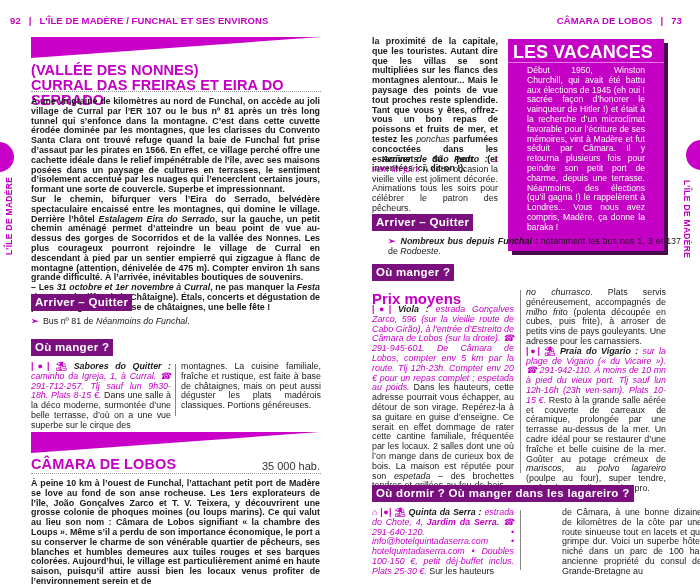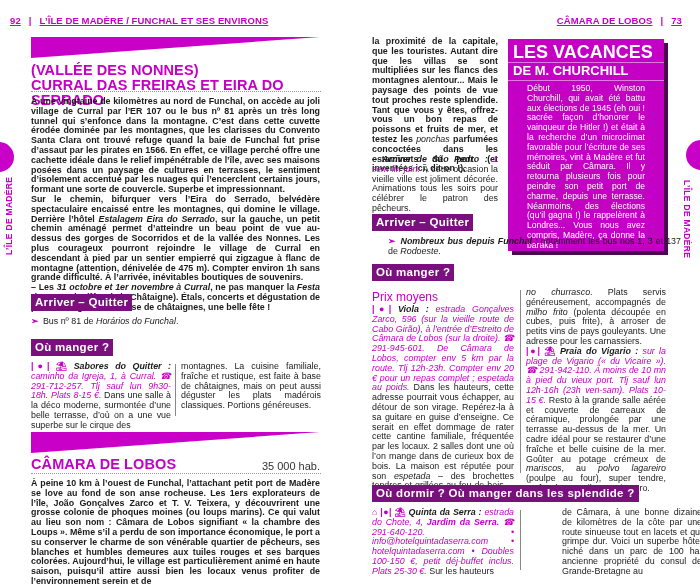--- a/index.html
+++ b/index.html
@@ -1,21 +1,21 @@
 <!DOCTYPE html>
 <html><head>
 <meta charset="utf-8">
 <style>
   * { box-sizing: border-box; margin: 0; padding: 0; }
   body { width: 700px; height: 584px; background: #fff; overflow: hidden; position: relative; font-family: "Liberation Sans", sans-serif; color: #1a1a1a; }
   .page { position: absolute; top: 0; height: 584px; }
   .page-left { left: 0; width: 350px; }
   .page-right { left: 350px; width: 350px; }
 
-  .running-head { position: absolute; top: 15px; font-size: 9.5px; font-weight: bold; color: #c400c4; letter-spacing: 0.1px; white-space: nowrap; text-decoration: underline; }
+  .running-head { position: absolute; top: 15px; font-size: 9.5px; font-weight: bold; color: #c400c4; letter-spacing: 0.1px; white-space: nowrap; }
   .running-head .num { color: #c400c4; }
   .running-head .sep { color: #c400c4; margin: 0 8px; }
   .rh-left { left: 10px; }
   .rh-right { right: 18px; }
   .banner-wedge { position: absolute; height: 21px; background: #c800c8; clip-path: polygon(0 0, 100% 0, 0 100%); }
 
   .sec-title { position: absolute; left: 31px; color: #c400c4; font-weight: bold; font-size: 14.5px; line-height: 15px; letter-spacing: 0.1px; }
   .dotline { position: absolute; left: 31px; width: 290px; border-bottom: 1px dotted #999; }
 
   .body-text { position: absolute; font-size: 8.9px; line-height: 9.8px; text-align: justify; color: #1a1a1a; }
@@ -30,21 +30,21 @@
   .side-disc { position: absolute; width: 30px; height: 30px; border-radius: 50%; background: #c800c8; }
   .side-label { position: absolute; font-size: 8.5px; font-weight: bold; color: #c400c4; white-space: nowrap; letter-spacing: 0.3px; }
   .side-left { left: 4px; top: 255px; transform: rotate(-90deg); transform-origin: left top; }
   .side-right { left: 692px; top: 180px; transform: rotate(90deg); transform-origin: left top; }
 
   .box { position: absolute; left: 508px; top: 39px; width: 156px; height: 212px; background: #c400c4; border-top: 3px solid #c400c4; box-shadow: 4px 4px 0 #4a0a4e; }
   .box-title { color: #fff; font-weight: bold; font-size: 18px; line-height: 15px; padding: 3px 5px 2px 5px; border-bottom: 1px solid #e079e0; }
   .box-title2 { color: #fff; font-weight: bold; font-size: 13px; line-height: 15px; padding: 0 5px 2px 5px; border-bottom: 1px solid #e079e0; }
   .box-text { color: #fff; font-size: 8.6px; line-height: 9.8px; text-align: justify; padding: 3px 19px; }
 
-  .subhead { position: absolute; color: #c400c4; font-weight: normal; font-size: 12px; }
+  .subhead { position: absolute; color: #c400c4; font-weight: bold; font-size: 15px; }
   .pop { position: absolute; right: 30px; font-size: 11px; color: #333; }
   .icon-inline { font-style: normal; font-weight: bold; color: #c400c4; }
   .arrow-icon { color: #c400c4; font-weight: bold; margin-right: 2px; }
 </style>
 </head>
 <body>
 
 <div class="page page-left">
   <div class="running-head rh-left">
     <span class="num">92</span><span class="sep">|</span><span>L’ÎLE DE MADÈRE / FUNCHAL ET SES ENVIRONS</span>
@@ -61,21 +61,21 @@
   <div class="body-text bold" style="left:31px; top:97px; width:289px;">
     <span>À une vingtaine de kilomètres au nord de Funchal, on accède au joli village de Curral par l’ER 107 ou le bus nº 81 après un très long tunnel qui s’enfonce dans la montagne. C’est dans cette cuvette érodée dominée par les montagnes, que les clarisses du Convento Santa Clara ont trouvé refuge quand la baie de Funchal fut prise d’assaut par les pirates en 1566. En effet, ce village perché offre une cachette idéale dans le relief impénétrable de l’île, avec ses maisons posées dans un paysage de cultures en terrasses, le sentiment d’isolement accentué par les nuages qui l’encerclent certains jours, formant une sorte de couvercle. Superbe et impressionnant.</span><br>
     <span>Sur le chemin, bifurquer vers l’Eira do Serrado, belvédère spectaculaire encaissé entre les montagnes, qui domine le village. Derrière l’hôtel </span><span class="ital">Estalagem Eira do Serrado</span><span>, sur la gauche, un petit chemin aménagé permet d’atteindre un beau point de vue au-dessus des gorges de Socorridos et de la vallée des Nonnes. Les plus courageux pourront rejoindre le village de Curral en descendant à pied par un sentier empierré qui zigzague à flanc de montagne (attention, dénivelée de 475 m). Compter environ 1h sans grande difficulté. À l’arrivée, inévitables boutiques de souvenirs.</span><br>
     <span>– Les </span><span class="ital">31 octobre et 1er novembre à Curral</span><span>, ne pas manquer la </span><span class="ital">Festa da Castanha</span><span> (fête de la Châtaigne). Étals, concerts et dégustation de produits régionaux à base de châtaignes, une belle fête !</span>
   </div>
 
   <div class="section-tab" style="left:31px; top:294px;">Arriver – Quitter</div>
 
   <div class="body-text" style="left:31px; top:317px; width:289px;">
     <span class="arrow-icon">➢</span>
-    <span>Bus nº 81 de </span><span class="ital">Horários do Funchal</span><span>.</span>
+    <span>Bus nº 81 de </span><span class="ital">Néanmoins do Funchal</span><span>.</span>
   </div>
 
   <div class="section-tab" style="left:31px; top:339px;">Où manger ?</div>
 
   <div class="body-text" style="left:31px; top:362px; width:140px;">
     <span class="icon-inline">|●| ⛱</span>
     <span class="bold ital">Sabores do Quitter :</span><span class="mag-i"> caminho da Igreja, 1, à Curral. ☎ 291-712-257. Tlj sauf lun 9h30-18h. Plats 8-15 €.</span><span> Dans une salle à la déco moderne, surmontée d’une belle terrasse, d’où on a une vue superbe sur le cirque des</span>
   </div>
   <div class="col-sep" style="left:175px; top:364px; height:52px;"></div>
   <div class="body-text" style="left:181px; top:362px; width:140px;">
@@ -101,21 +101,20 @@
 
 <div class="body-text bold" style="left:372px; top:37px; width:126px;">
   <span>la proximité de la capitale, que les touristes. Autant dire que les villas se sont multipliées sur les flancs des montagnes alentour... Mais le paysage des points de vue tout proches reste splendide. Tant que vous y êtes, offrez-vous un bon repas de poissons et fruits de mer, et testez les </span><span class="ital" style="font-weight:normal;">ponchas</span><span> parfumées concoctées dans les estaminets du port (et inventées ici, dit-on !).</span>
 </div>
 <div class="body-text" style="left:372px; top:155px; width:126px;">
   <span class="bold ital">– Arriver de São Pedro :</span><span class="mag-i"> 1 sem fin juin.</span><span> À cette occasion la vieille ville est joliment décorée. Animations tous les soirs pour célébrer le patron des pêcheurs.</span>
 </div>
 
 <div class="box">
   <div class="box-title">LES VACANCES</div>
-  <div class="box-title2">DE M. CHURCHILL</div>
   <div class="box-text">Début 1950, Winston Churchill, qui avait été battu aux élections de 1945 (eh oui ! sacrée façon d’honorer le vainqueur de Hitler !) et était à la recherche d’un microclimat favorable pour l’écriture de ses mémoires, vint à Madère et fut séduit par Câmara. Il y retourna plusieurs fois pour peindre son petit port de charme, depuis une terrasse. Néanmoins, des élections (qu’il gagna !) le rappelèrent à Londres... Vous nous avez compris, Madère, ça donne la baraka !</div>
 </div>
 
 <div class="section-tab" style="left:372px; top:214px;">Arriver – Quitter</div>
 <div class="body-text" style="left:388px; top:237px; width:293px;">
   <span class="arrow-icon">➢</span>
   <span class="bold ital">Nombreux bus depuis Funchal :</span><span> notamment les bus nos 1, 3 et 137 de </span><span class="ital">Rodoeste</span><span>.</span>
 </div>
 
 <div class="section-tab" style="left:372px; top:264px;">Où manger ?</div>
@@ -126,21 +125,21 @@
   <span class="icon-inline">|●|</span>
   <span class="bold ital">Viola :</span><span class="mag-i"> estrada Gonçalves Zarco, 596 (sur la vieille route de Cabo Girão), à l’entrée d’Estreito de Câmara de Lobos (sur la droite). ☎ 291-945-601. De Câmara de Lobos, compter env 5 km par la route. Tlj 12h-23h. Compter env 20 € pour un repas complet ; espetada au poids.</span><span> Dans les hauteurs, cette adresse pourrait vous échapper, au détour de son virage. Repérez-la à sa guitare en guise d’enseigne. Ce serait en effet dommage de rater cette cantine familiale, fréquentée par les locaux. 2 salles dont une où l’on mange dans de curieux box de bois. La maison est réputée pour son </span><span class="ital">espetada</span><span> – des brochettes tendres et grillées au feu de bois –, ainsi que pour son </span><span class="ital">frango</span>
 </div>
 <div class="col-sep" style="left:520px; top:290px; height:183px;"></div>
 <div class="body-text" style="left:526px; top:288px; width:140px;">
   <span class="ital">no churrasco</span><span>. Plats servis généreusement, accompagnés de </span><span class="ital">milho frito</span><span> (polenta découpée en cubes, puis frite), à arroser de petits vins de pays gouleyants. Une adresse pour les carnassiers.</span><br>
   <span class="icon-inline">|●| ⛱</span>
   <span class="bold ital">Praia do Vigario :</span><span class="mag-i"> sur la plage de Vigario (« du Vicaire »). ☎ 291-942-110. À moins de 10 mn à pied du vieux port. Tlj sauf lun 12h-16h (23h ven-sam). Plats 10-15 €.</span><span> Resto à la grande salle aérée et couverte de carreaux de céramique, prolongée par une terrasse au-dessus de la mer. Un cadre idéal pour se restaurer d’une fraîche et belle cuisine de la mer. Goûter au potage crémeux de </span><span class="ital">mariscos</span><span>, au </span><span class="ital">polvo lagareiro</span><span> (poulpe au four), super tendre, parfumé. Accueil et service pro.</span>
 </div>
 
-<div class="section-tab" style="left:372px; top:485px;">Où dormir ? Où manger dans les splendide ?</div>
+<div class="section-tab" style="left:372px; top:485px;">Où dormir ? Où manger dans les lagareiro ?</div>
 
 <div class="body-text" style="left:372px; top:508px; width:142px;">
   <span class="icon-inline">⌂ |●| ⛱</span>
   <span class="bold ital">Quinta da Serra :</span><span class="mag-i"> estrada do Chote, 4, </span><span class="mag-i bold">Jardim da Serra.</span><span class="mag-i"> ☎ 291-640-120. • info@hotelquintadaserra.com • hotelquintadaserra.com • Doubles 100-150 €, petit déj-buffet inclus. Plats 25-30 €.</span><span> Sur les hauteurs</span>
 </div>
 <div class="col-sep" style="left:520px; top:510px; height:60px;"></div>
 <div class="body-text" style="left:526px; top:508px; width:140px;margin-left:36px;">de Câmara, à une bonne dizaine de kilomètres de la côte par une route sinueuse tout en lacets et qui grimpe dur. Voici un superbe hôtel niché dans un parc de 100 ha, ancienne propriété du consul de Grande-Bretagne au</div>
 
 <div class="side-disc" style="left:686px; top:140px;"></div>
 <div class="side-label side-right">L’ÎLE DE MADÈRE</div>

